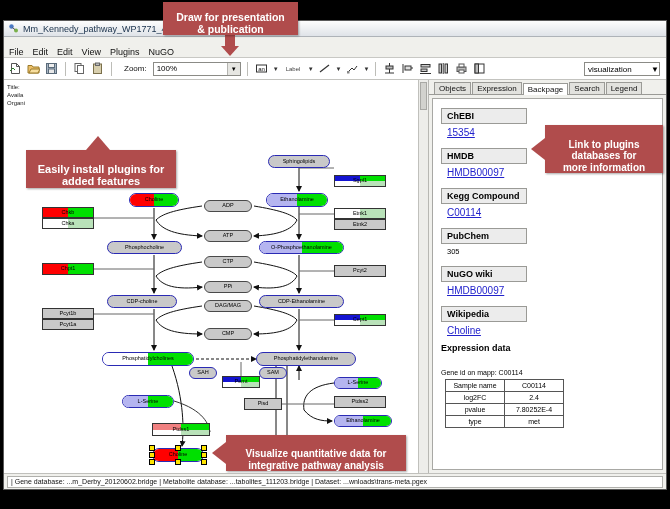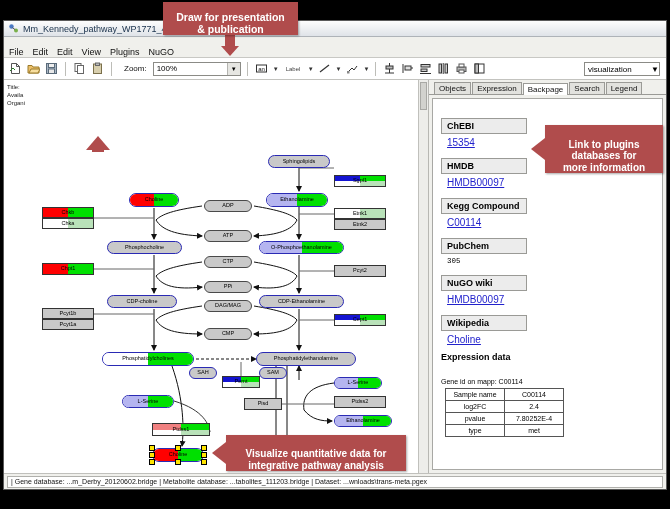--- a/index.html
+++ b/index.html
@@ -51,26 +51,26 @@
   .gene{border:1px solid #333;background:#c9c9c9;}
   .nlabel{position:relative;z-index:3;pointer-events:none;}
   .half{position:absolute;top:0;bottom:0;}
 
   
   .tabs{display:flex;align-items:flex-end;height:15px;background:#f0f0ec;padding-left:5px;box-sizing:border-box;
         border-bottom:1px solid #9a9a96;}
   .tab{font-size:8px;padding:1px 4px;border:1px solid #9a9a96;border-bottom:none;background:#e2e2de;
        margin-right:1px;color:#111;}
   .tab.active{background:#fff;position:relative;top:1px;}
-  .side-body{flex:1;background:#fff;margin:3px;border:1px solid #a8a8a4;overflow:hidden;position:relative;padding:16px 8px;
+  .side-body{flex:1;background:#fff;margin:3px;border:1px solid #a8a8a4;overflow:hidden;position:relative;padding:6px 8px;
              box-sizing:border-box;}
   .db-head{display:inline-block;min-width:86px;background:#ececec;border:1px solid #9a9a96;font-size:9px;font-weight:bold;
            padding:2px 5px;box-sizing:border-box;color:#000;}
   .db-link{font-size:10px;color:#2222cc;text-decoration:underline;margin:3px 0 7px 6px;display:block;}
-  .db-plain{font-size:7.5px;color:#000;margin:3px 0 7px 6px;display:block;font-family:Liberation Mono, monospace;}
+  .db-plain{font-size:7.5px;color:#000;margin:3px 0 7px 6px;display:block;}
   .exp-title{font-size:9px;font-weight:bold;margin:4px 0 16px 0;color:#000;}
   .gene-id{font-size:7px;color:#000;margin-bottom:3px;}
   table.expr{border-collapse:collapse;margin-left:4px;}
   table.expr td{border:1px solid #555;font-size:7px;padding:2px 6px;text-align:center;color:#000;min-width:46px;}
 
   
   .statusbar{height:16px;background:#f0f0ec;border-top:1px solid #c0c0bc;display:flex;align-items:center;
              padding:0 3px;box-sizing:border-box;}
   .status-inner{flex:1;height:12px;background:#fff;border:1px solid #b0b0ac;font-size:7px;color:#111;
                 display:flex;align-items:center;padding-left:3px;box-sizing:border-box;white-space:nowrap;overflow:hidden;}
@@ -441,20 +441,26 @@
             <div class="sel-handle" style="left: 145px; top: 365px;"></div>
             <div class="sel-handle" style="left: 171px; top: 365px;"></div>
             <div class="sel-handle" style="left: 197px; top: 365px;"></div>
             <div class="sel-handle" style="left: 145px; top: 372px;"></div>
             <div class="sel-handle" style="left: 197px; top: 372px;"></div>
             <div class="sel-handle" style="left: 145px; top: 379px;"></div>
             <div class="sel-handle" style="left: 171px; top: 379px;"></div>
             <div class="sel-handle" style="left: 197px; top: 379px;"></div>
           </div>
 
+        <div class="callout" id="co-plugins" style="left:22px;top:70px;width:150px;height:38px;font-size:11px;">
+            <div>
+              <div>Easily install plugins for</div>
+              <div>added features</div>
+            </div>
+          </div>
         <div class="arrow-up" style="left:82px;top:56px;"></div>
         <div class="stem" style="left:88px;top:64px;width:12px;height:8px;"></div>
 
         <div class="callout" id="co-visualize" style="left:222px;top:355px;width:180px;height:36px;font-size:10px;">
             <div>
               <div>Visualize quantitative data  for</div>
               <div>integrative pathway analysis</div>
             </div>
           </div>
         <div class="arrow-lf" style="left:208px;top:362px;"></div>

